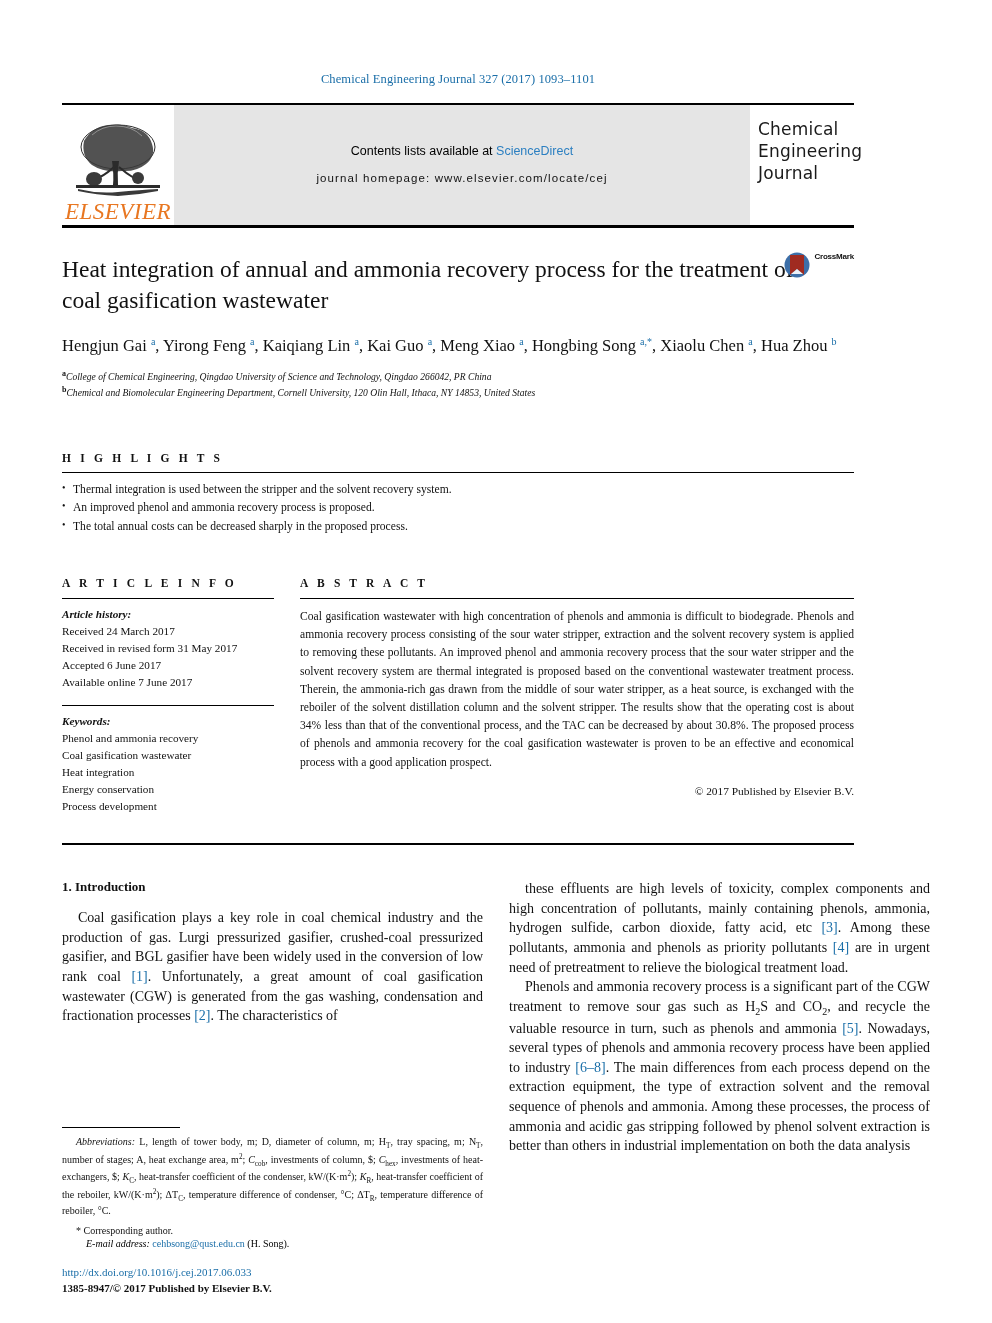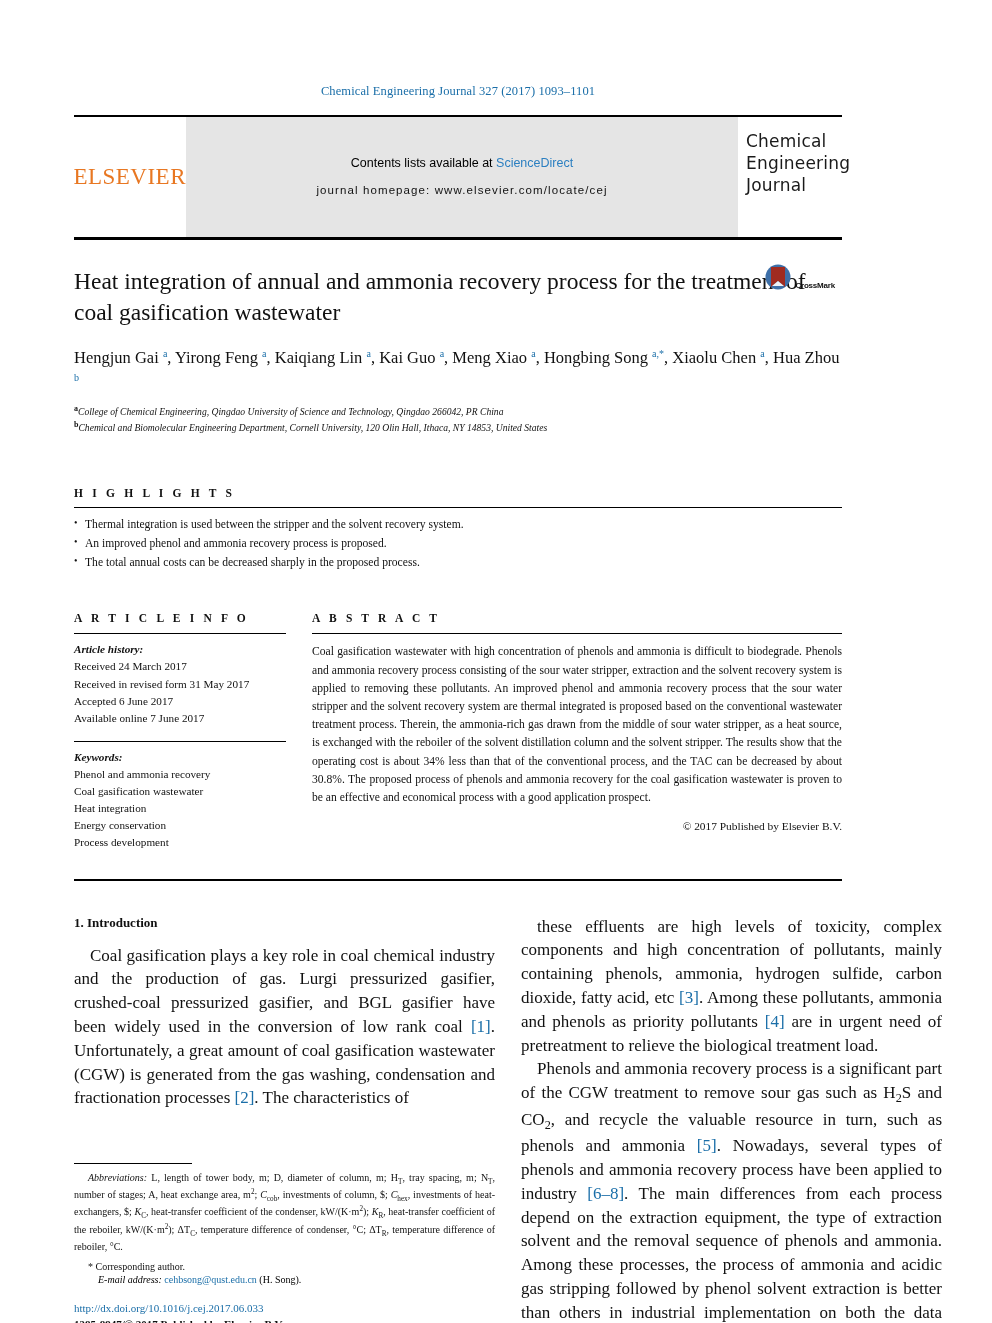--- a/index.html
+++ b/index.html
@@ -13,21 +13,21 @@
     height: 1323px;
     font-family: "Liberation Serif", serif;
     color: #000;
     position: relative;
     overflow: hidden;
   }
   .page {
     position: relative;
     width: 916px;
     height: 1323px;
-    padding: 12px;
+    padding: 0;
   }
 
   
   .running-head {
     text-align: center;
     color: #1a6ea8;
     font-size: 12.5px;
     font-family: "Liberation Serif", serif;
     padding-top: 72px;
     letter-spacing: 0.1px;
@@ -39,23 +39,25 @@
     border-top: 2.5px solid #000;
     padding-top: 0;
     display: flex;
     align-items: stretch;
     height: 122px;
   }
   .elsevier-logo {
     width: 112px;
     flex: 0 0 112px;
     display: flex;
+    flex-direction: column;
     align-items: center;
     justify-content: flex-end;
     padding-bottom: 2px;
+    font-style: italic;
   }
   .tree-svg { display:block; }
   .elsevier-word {
     font-family: "Liberation Serif", serif;
     color: #E87722;
     font-size: 23px;
     letter-spacing: 0.5px;
     line-height: 1;
     margin-top: 1px;
   }
@@ -120,24 +122,24 @@
     font-size: 23.5px;
     line-height: 1.3;
     font-family: "Liberation Serif", serif;
     color: #111;
     max-width: 760px;
     margin: 0;
     font-weight: normal;
   }
   .crossmark {
     position: absolute;
-    right: 7px;
+    right: 0;
     top: 24px;
     display: flex;
-    align-items: flex-end;
+    align-items: flex-start;
     gap: 4px;
   }
   .crossmark-text {
     font-family: "Liberation Sans", sans-serif;
     font-size: 8px;
     font-weight: bold;
     color: #111;
     letter-spacing: -0.2px;
   }
   .authors {
@@ -227,21 +229,21 @@
   }
   .body-col { width: 421px; flex: 0 0 421px; position: relative; }
   h2.sec-title {
     font-size: 13px;
     font-weight: bold;
     margin: 0 0 13px 0;
     color: #111;
     font-family: "Liberation Serif", serif;
   }
   .body-col p {
-    font-size: 17px;
+    font-size: 14px;
     line-height: 1.40;
     text-align: justify;
     margin: 0;
     text-indent: 16px;
     color: #111;
   }
   .body-col p + p { margin-top: 0; }
   .ref { color: #1a6ea8; }
 
   

